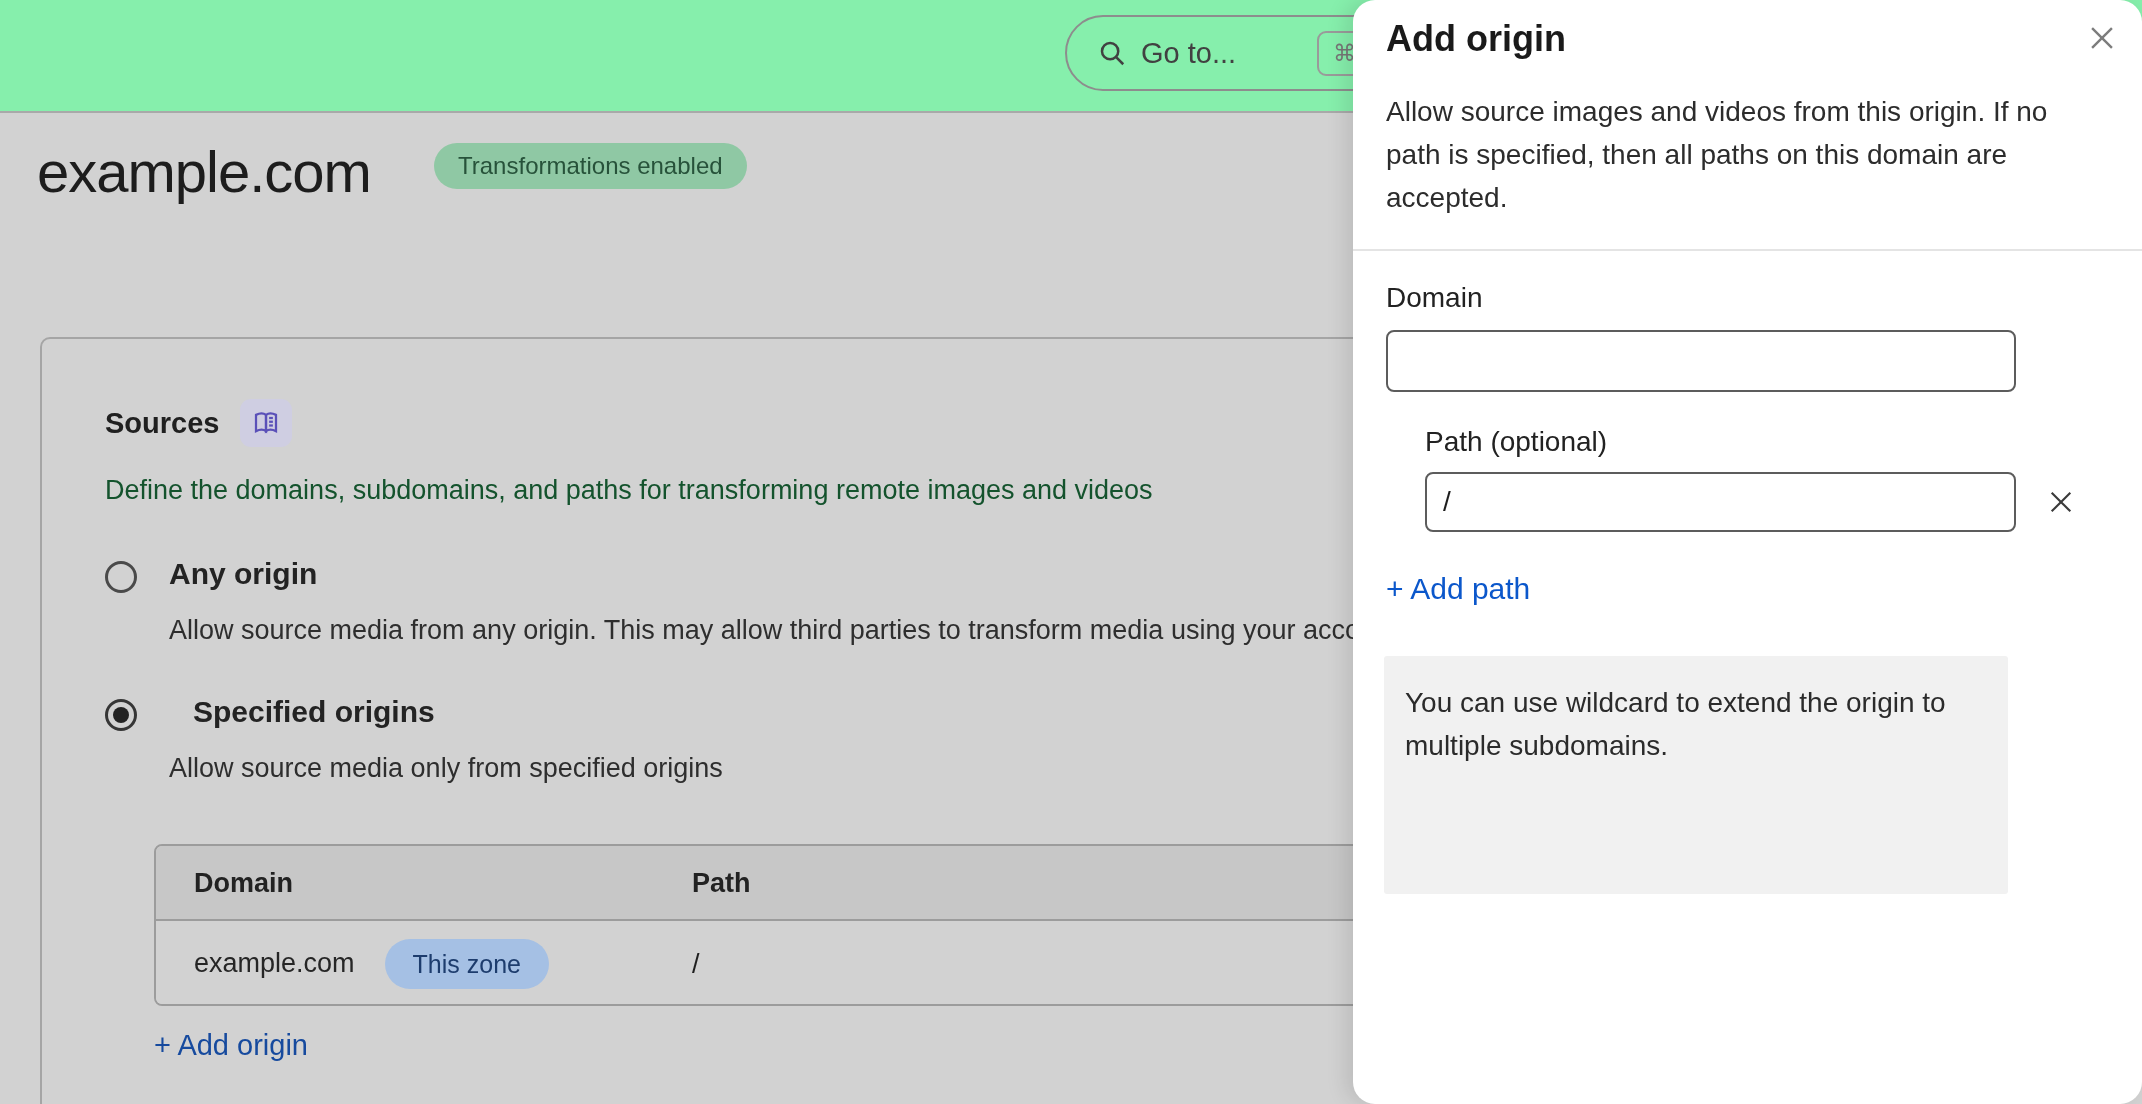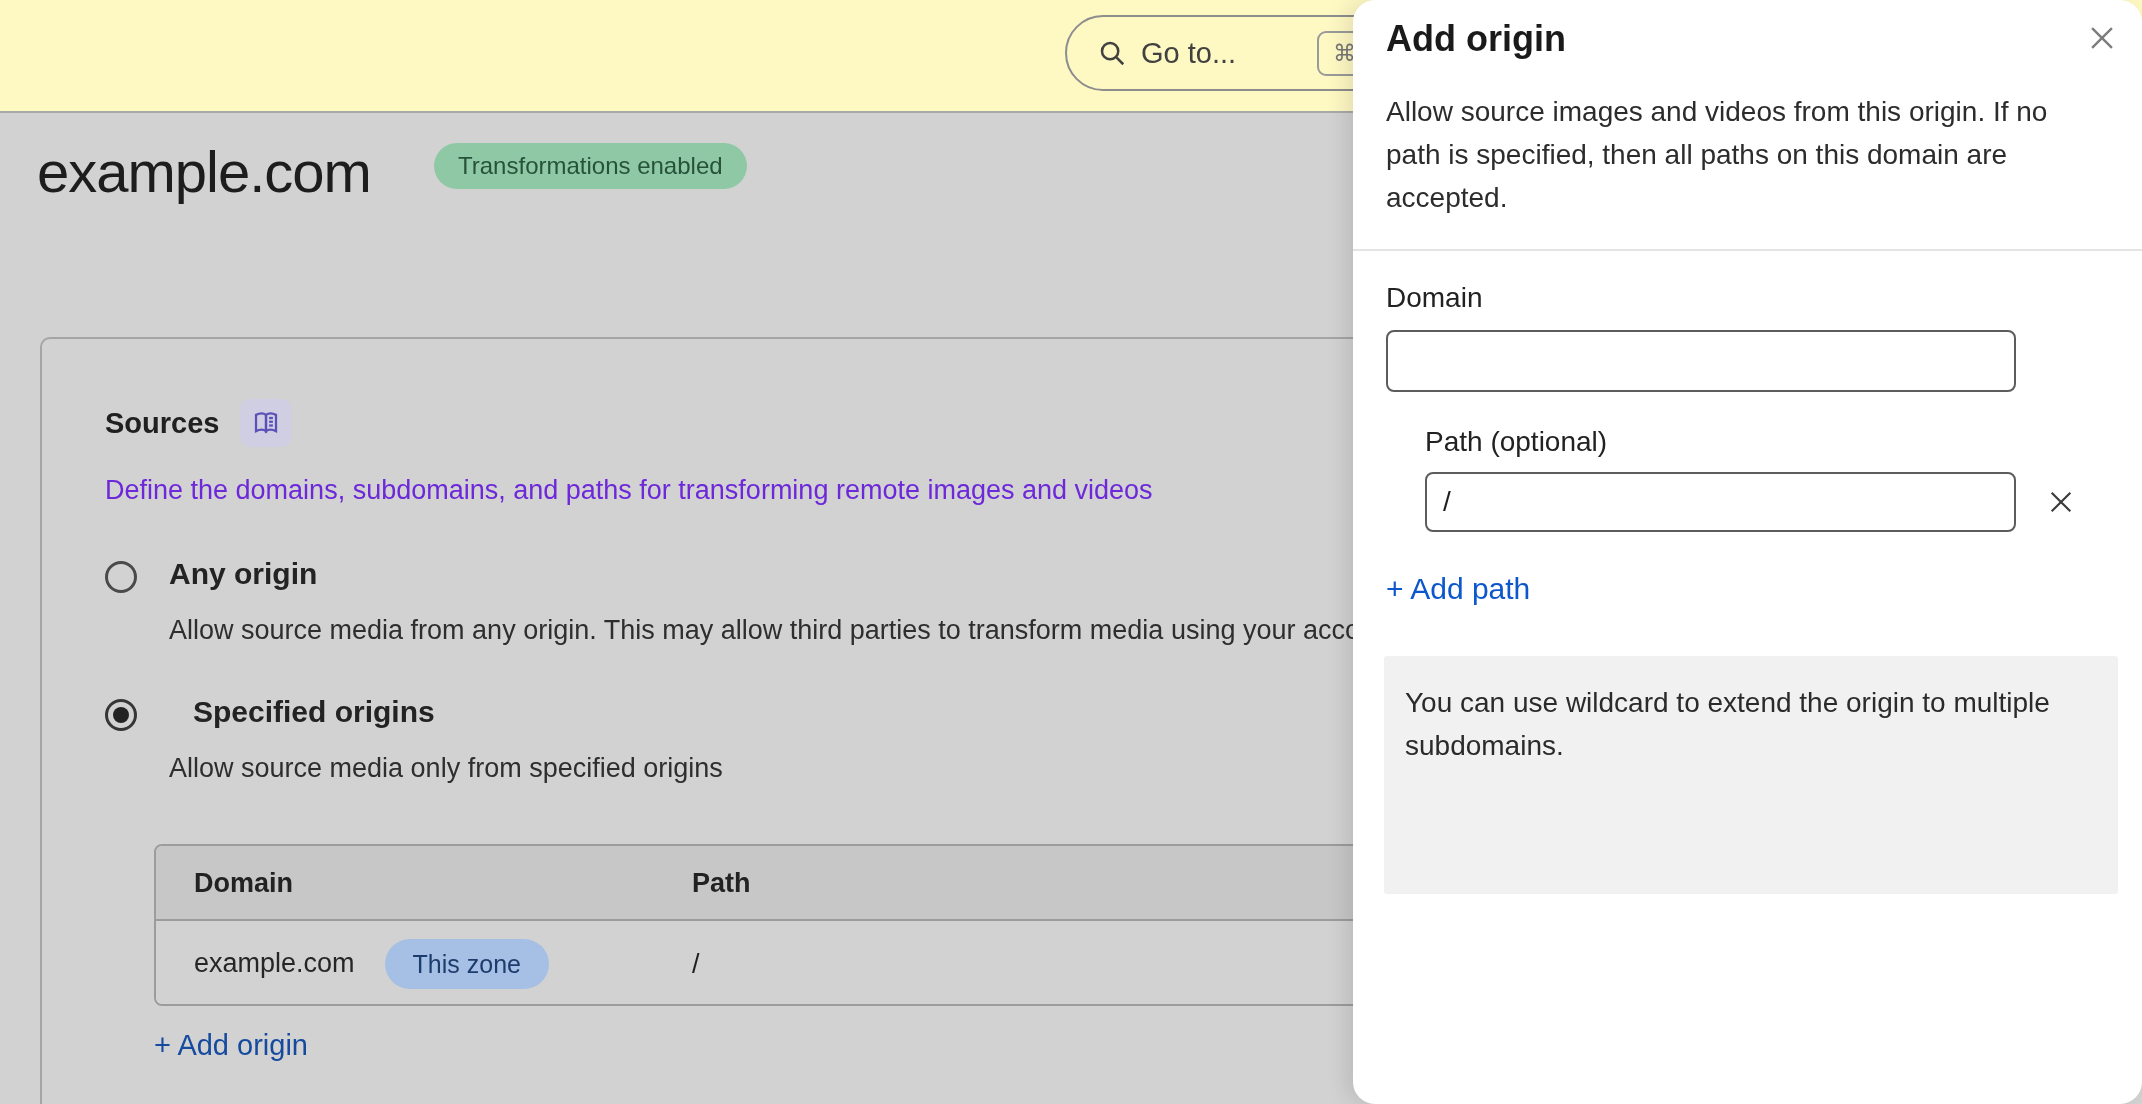--- a/index.html
+++ b/index.html
@@ -7,21 +7,21 @@
   body {
     font-family:"Liberation Sans", sans-serif;
     background:#d2d2d2;
     position:relative;
     color:#1f1f1f;
   }
 
   
   .topbar {
     position:absolute; left:0; top:0; width:100%; height:113px;
-    background:#fef9c3; border-bottom:2px solid #a9a9a9;
+    background:#86efac; border-bottom:2px solid #a9a9a9;
   }
   .search-pill {
     position:absolute; left:1065px; top:15px; width:432px; height:76px;
     border:2px solid #8d8d8d; border-radius:40px;
     display:flex; align-items:center; padding-left:30px; background:transparent;
   }
   .search-pill svg { flex:0 0 auto; }
   .search-input {
     border:none; outline:none; background:transparent;
     font-family:"Liberation Sans", sans-serif;
@@ -47,21 +47,21 @@
     position:absolute; left:40px; top:337px; width:2062px; height:900px;
     border:2px solid #a5a5a5; border-radius:10px; background:#d2d2d2;
   }
   .sources-heading { position:absolute; left:63px; top:68px; font-size:29px; font-weight:700; color:#202020; }
   .docs-pill {
     position:absolute; left:198px; top:60px; width:52px; height:48px;
     background:#cfcee2; border-radius:11px;
     display:flex; align-items:center; justify-content:center;
   }
   .sources-desc {
-    position:absolute; left:63px; top:136px; font-size:27px; color:#6d28d9; white-space:nowrap;
+    position:absolute; left:63px; top:136px; font-size:27px; color:#14532d; white-space:nowrap;
   }
 
   .radio {
     position:absolute; width:32px; height:32px; border-radius:50%;
     border:3px solid #4a4a4a; background:transparent;
   }
   .radio.selected { border-color:#363636; }
   .radio.selected::after {
     content:""; position:absolute; left:5px; top:5px; width:16px; height:16px;
     border-radius:50%; background:#232323;
@@ -119,21 +119,21 @@
   .inp-path   { left:72px; top:472px; width:591px; height:60px; }
   .remove-path {
     position:absolute; left:686px; top:480px; width:44px; height:44px;
     display:flex; align-items:center; justify-content:center; cursor:pointer;
   }
   .add-path {
     position:absolute; left:33px; top:572px; font-size:30px; color:#0b57cb;
     cursor:pointer; text-decoration:none; white-space:nowrap;
   }
   .hint-box {
-    position:absolute; left:31px; top:656px; width:734px; height:238px;
+    position:absolute; left:31px; top:656px; width:624px; height:238px;
     background:#f1f1f1; border-radius:3px; padding:25px 22px 0 21px;
     font-size:28px; line-height:43px; color:#2b2b2b;
   }
   .hint-box p { margin-bottom:10px; max-width:700px; }
 </style>
 </head>
 <body>
 
 <div class="topbar">
   <div class="search-pill">

